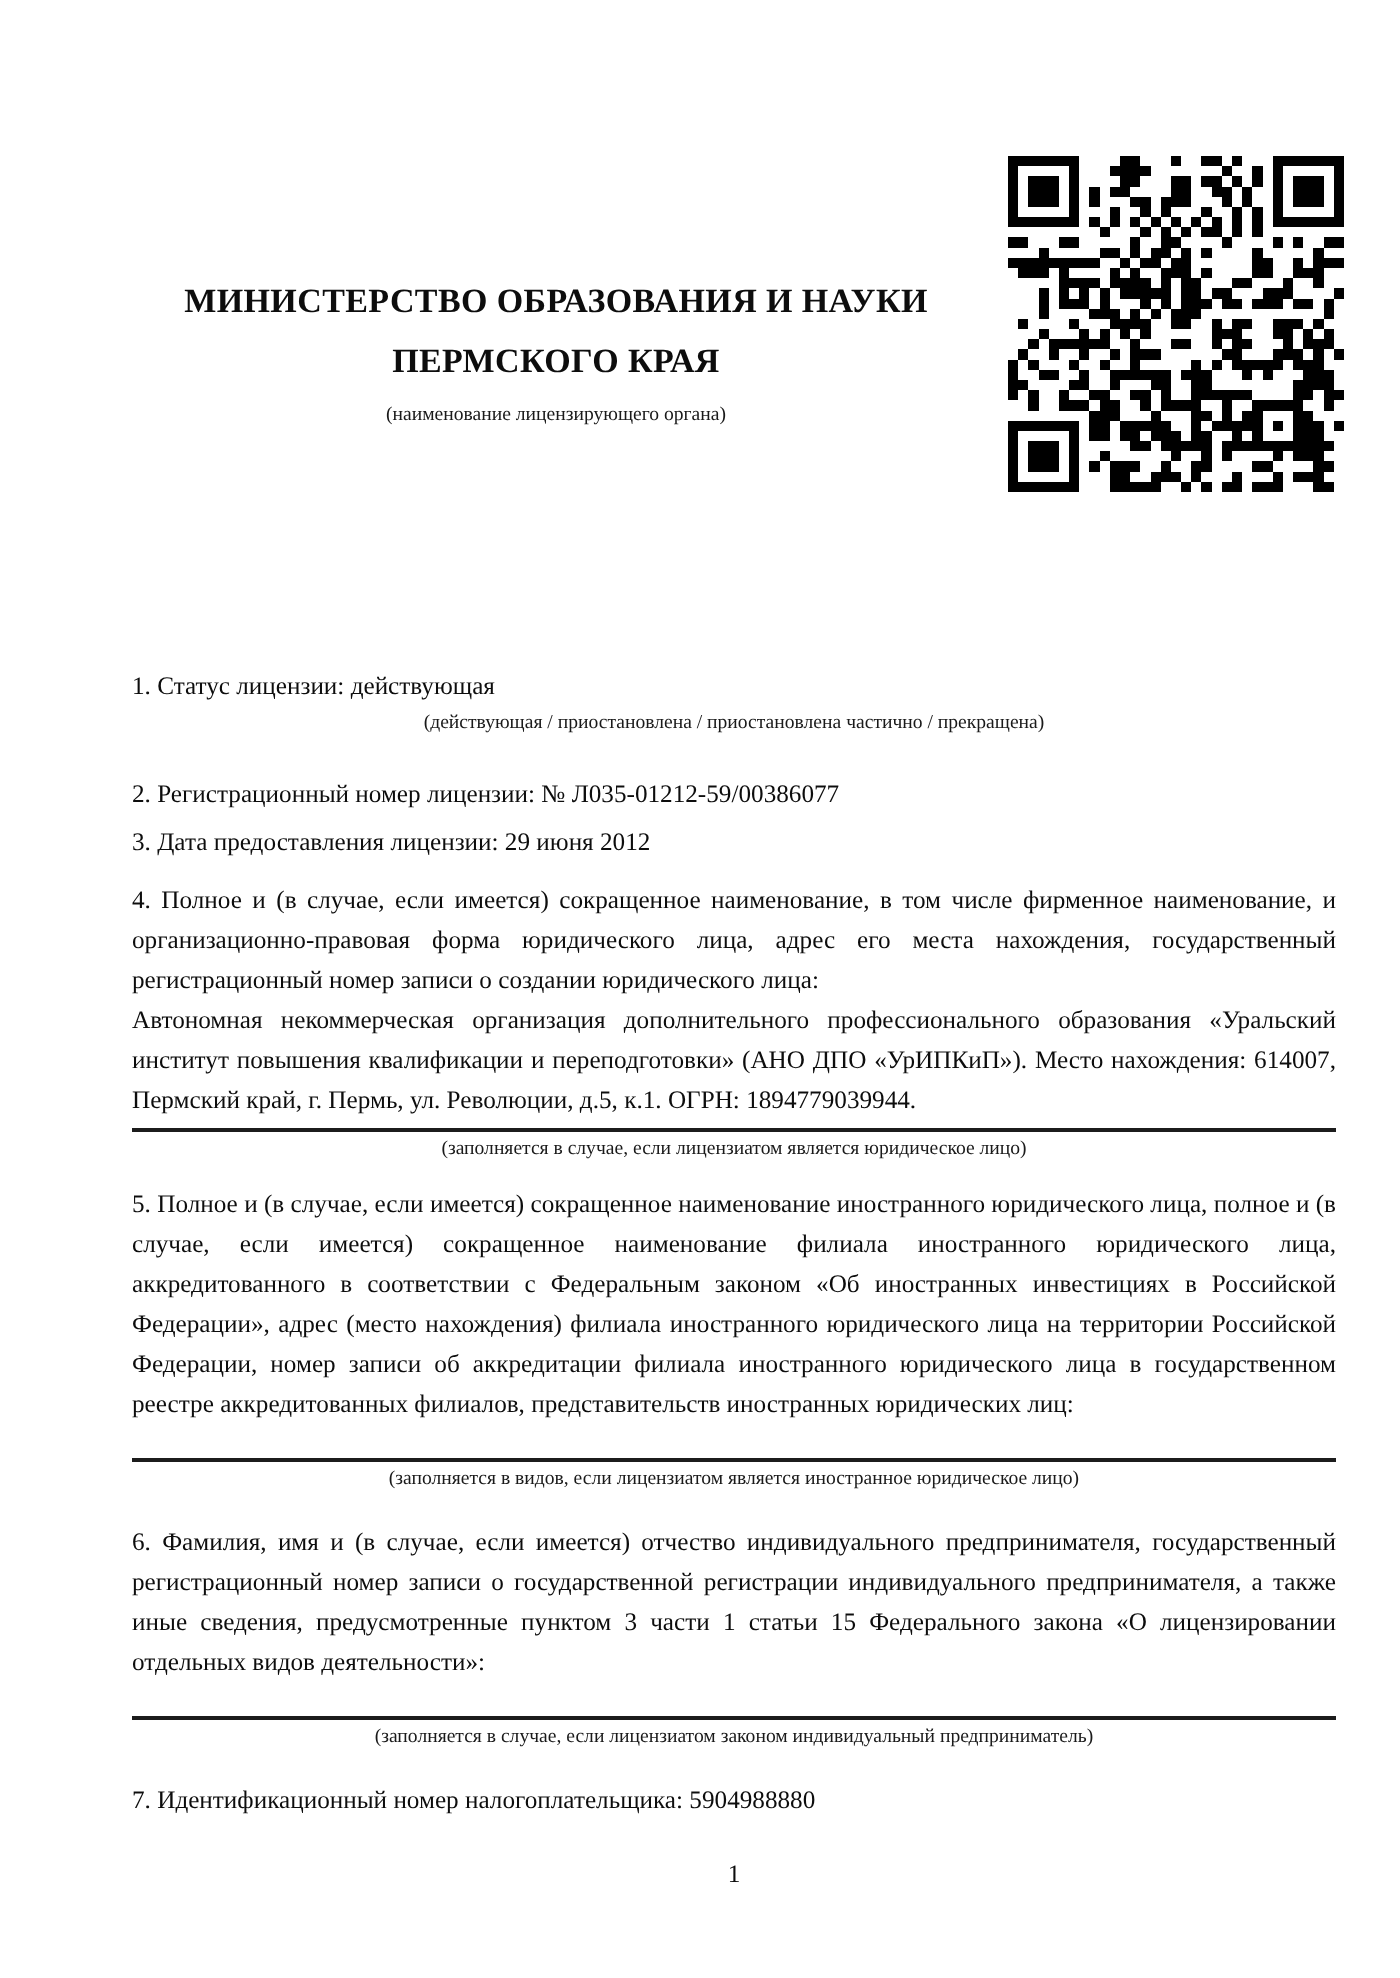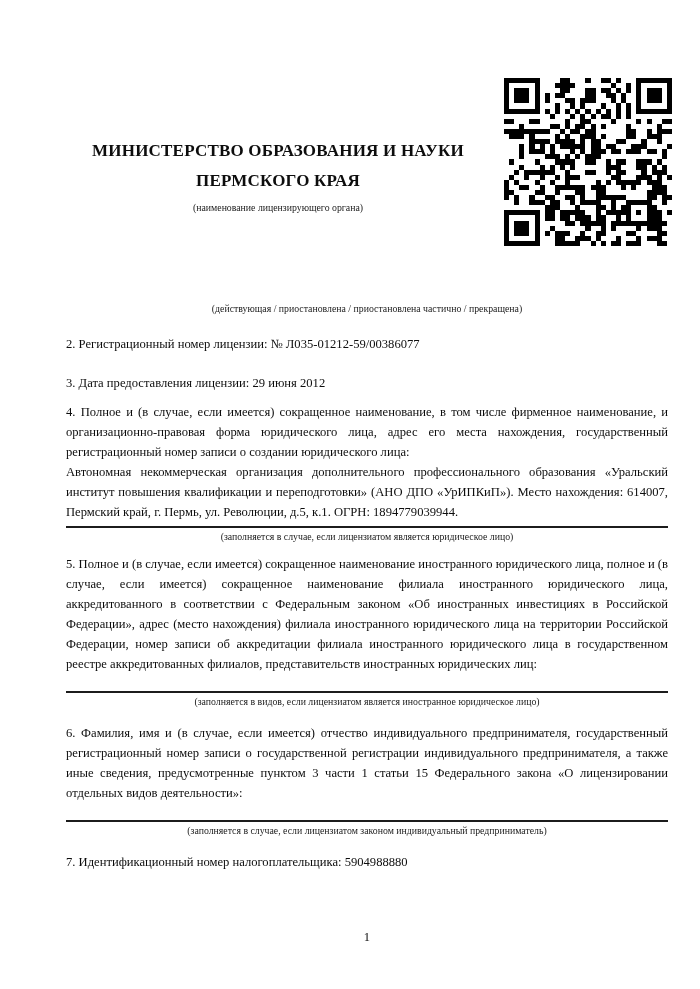--- a/index.html
+++ b/index.html
@@ -62,21 +62,21 @@
   .just { text-align: justify; text-justify: inter-word; }
   .cap {
     font-size: 9.8px;
     line-height: 13px;
     text-align: center;
     color: #1a1a1a;
   }
   .mt-item1 { margin-top: 33px; }
   .mt-cap1  { margin-top: 2px; }
   .mt-item2 { margin-top: 19px; }
-  .mt-item3 { margin-top: 19px; }
+  .mt-item3 { margin-top: 4px; }
   .mt-para4 { margin-top: 9px; }
   .mt-para5 { margin-top: 11px; }
   .mt-para6 { margin-top: 15px; }
   .mt-item7 { margin-top: 15px; }
   .rule-note { margin-top: 4px; }
   .rule-note .rule {
     border-top: 2px solid #1c1c1c;
     height: 0;
   }
   .rule-note .cap { margin-top: 2px; }
@@ -623,20 +623,21 @@
   </div>
 
   <div class="header">
     <div class="h-line">МИНИСТЕРСТВО ОБРАЗОВАНИЯ И НАУКИ</div>
     <div class="h-line">ПЕРМСКОГО КРАЯ</div>
     <div class="h-caption">(наименование лицензирующего органа)</div>
   </div>
 
   <div class="content">
 
+    <p class="item mt-item1">1. Статус лицензии: действующая</p>
     <div class="cap mt-cap1">(действующая / приостановлена / приостановлена частично / прекращена)</div>
 
     <p class="item mt-item2">2. Регистрационный номер лицензии: № Л035-01212-59/00386077</p>
 
     <p class="item mt-item3">3. Дата предоставления лицензии: 29 июня 2012</p>
 
     <p class="item just mt-para4">4. Полное и (в случае, если имеется) сокращенное наименование, в том числе фирменное наименование, и организационно-правовая форма юридического лица, адрес его места нахождения, государственный регистрационный номер записи о создании юридического лица:</p>
     <p class="item just">Автономная некоммерческая организация дополнительного профессионального образования «Уральский институт повышения квалификации и переподготовки» (АНО ДПО «УрИПКиП»). Место нахождения: 614007, Пермский край, г. Пермь, ул. Революции, д.5, к.1. ОГРН: 1894779039944.</p>
     <div class="rule-note">
       <div class="rule"></div>

